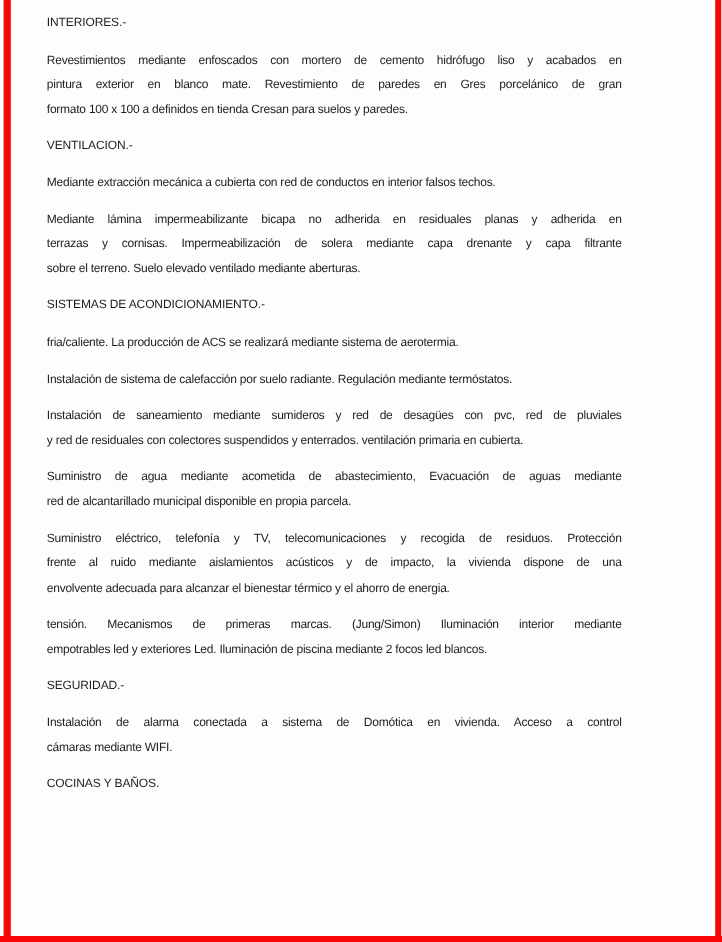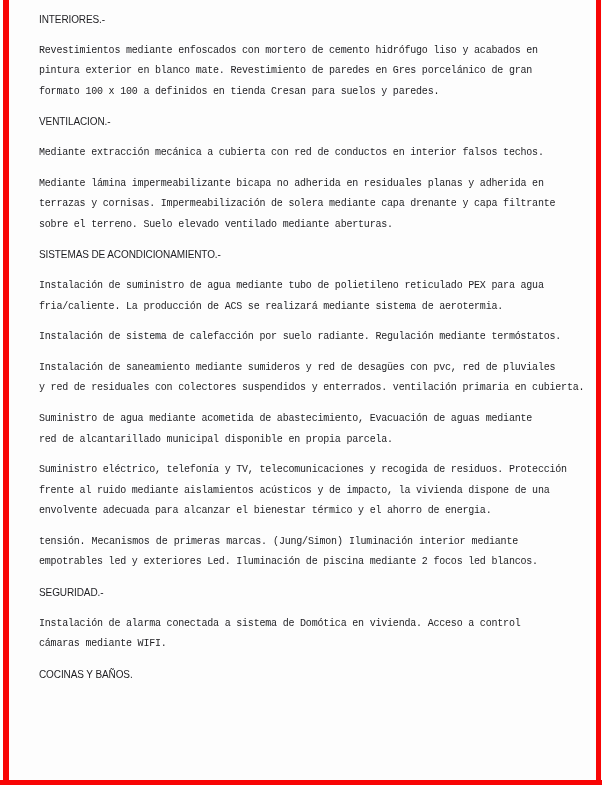--- a/index.html
+++ b/index.html
@@ -37,21 +37,21 @@
     font-size: 10px;
     letter-spacing: -0.2px;
   }
   .sec { margin: 0; padding: 0; }
   .heading {
     line-height: 20.6px;
     margin: 0 0 10px 0;
     letter-spacing: -0.1px;
     white-space: nowrap;
   }
-  .para { margin: 0 0 10px 0; font-family: Liberation Mono, monospace; }
+  .para { margin: 0 0 10px 0; }
   .line {
     line-height: 20.6px;
     text-align: justify;
     text-align-last: justify;
     white-space: nowrap;
   }
   .line.last { text-align-last: left; }
 </style>
 </head>
 <body>
@@ -78,21 +78,20 @@
       <section class="sec">
         <div class="para">
           <div class="line">Mediante lámina impermeabilizante bicapa no adherida en residuales planas y adherida en</div>
           <div class="line">terrazas y cornisas. Impermeabilización de solera mediante capa drenante y capa filtrante</div>
           <div class="line last">sobre el terreno. Suelo elevado ventilado mediante aberturas.</div>
         </div>
       </section>
       <section class="sec">
         <div class="heading">SISTEMAS DE ACONDICIONAMIENTO.-</div>
         <div class="para">
-          <div class="line">Instalación de suministro de agua mediante tubo de polietileno reticulado PEX para agua</div>
           <div class="line last">fria/caliente. La producción de ACS se realizará mediante sistema de aerotermia.</div>
         </div>
         <div class="para">
           <div class="line last">Instalación de sistema de calefacción por suelo radiante. Regulación mediante termóstatos.</div>
         </div>
         <div class="para">
           <div class="line">Instalación de saneamiento mediante sumideros y red de desagües con pvc, red de pluviales</div>
           <div class="line last">y red de residuales con colectores suspendidos y enterrados. ventilación primaria en cubierta.</div>
         </div>
       </section>

